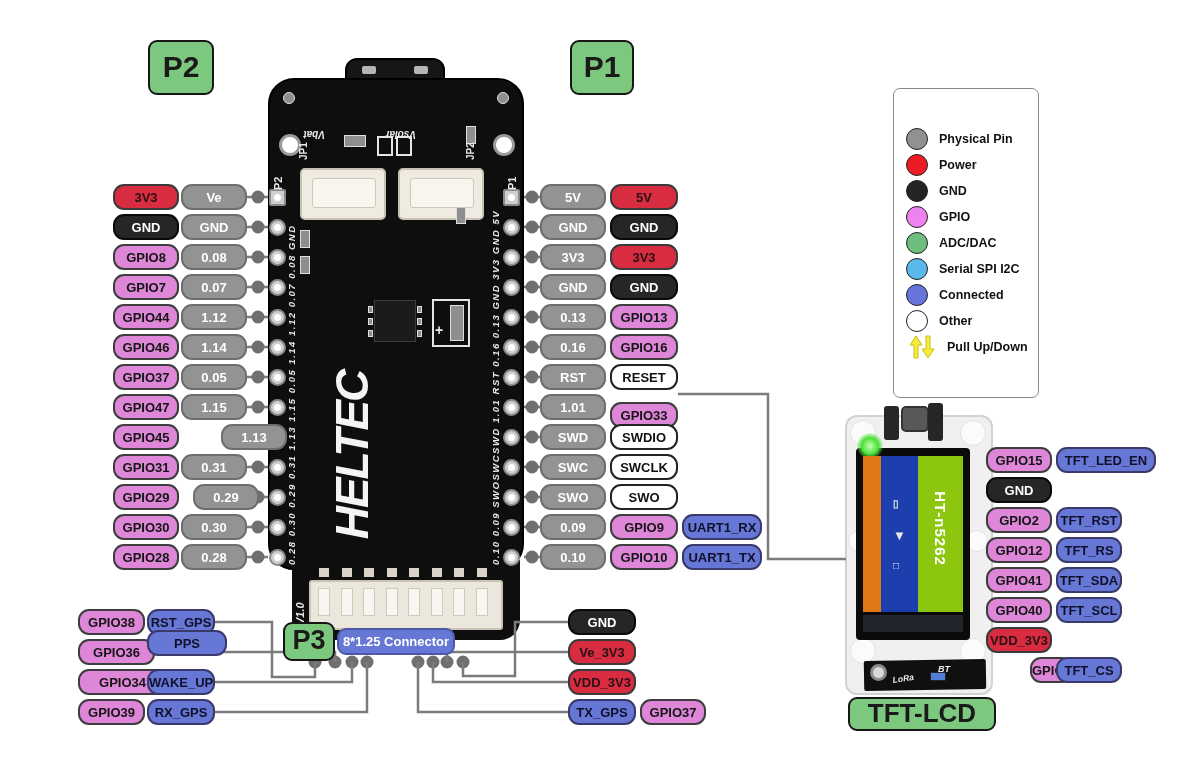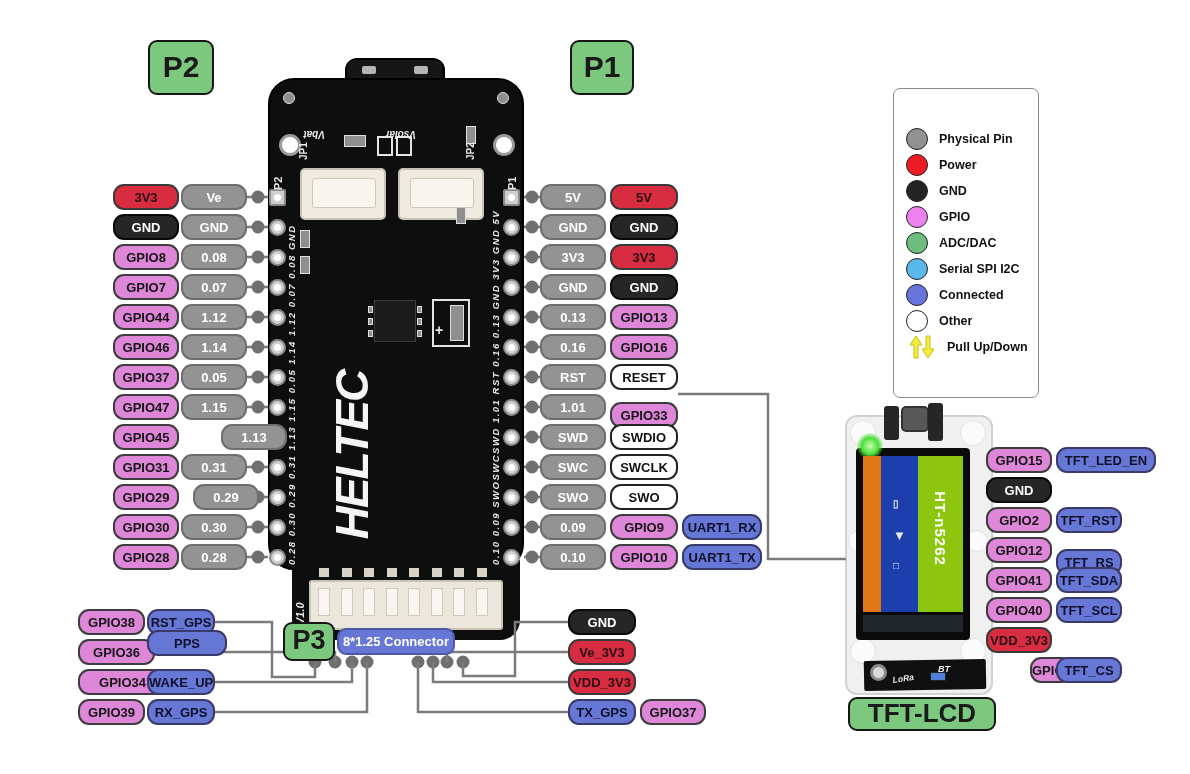--- a/index.html
+++ b/index.html
@@ -348,21 +348,21 @@
       <div class="pinlabel pt-phys" style="left: 540px; top: 424px; width: 66px;">SWD</div>
       <div class="pinlabel pt-other" style="left: 610px; top: 424px; width: 68px;">SWDIO</div>
       <div class="hole" style="left: 502.5px; top: 428.5px;"></div>
       <div class="pinlabel pt-phys" style="left: 540px; top: 454px; width: 66px;">SWC</div>
       <div class="pinlabel pt-other" style="left: 610px; top: 454px; width: 68px;">SWCLK</div>
       <div class="hole" style="left: 502.5px; top: 458.5px;"></div>
       <div class="pinlabel pt-phys" style="left: 540px; top: 484px; width: 66px;">SWO</div>
       <div class="pinlabel pt-other" style="left: 610px; top: 484px; width: 68px;">SWO</div>
       <div class="hole" style="left: 502.5px; top: 488.5px;"></div>
       <div class="pinlabel pt-phys" style="left: 540px; top: 514px; width: 66px;">0.09</div>
-      <div class="pinlabel pt-gpio" style="left: 610px; top: 514px; width: 68px; border-radius: 12px;">GPIO9</div>
+      <div class="pinlabel pt-gpio" style="left: 610px; top: 514px; width: 68px;">GPIO9</div>
       <div class="pinlabel pt-connected" style="left: 682px; top: 514px; width: 80px;">UART1_RX</div>
       <div class="hole" style="left: 502.5px; top: 518.5px;"></div>
       <div class="pinlabel pt-phys" style="left: 540px; top: 544px; width: 66px;">0.10</div>
       <div class="pinlabel pt-gpio" style="left: 610px; top: 544px; width: 68px;">GPIO10</div>
       <div class="pinlabel pt-connected" style="left: 682px; top: 544px; width: 80px;">UART1_TX</div>
       <div class="hole" style="left: 502.5px; top: 548.5px;"></div>
       <div class="pinlabel pt-gpio" style="left: 78px; top: 609px; width: 67px;">GPIO38</div>
       <div class="pinlabel pt-connected" style="left: 147px; top: 609px; width: 68px;">RST_GPS</div>
       <div class="pinlabel pt-gpio" style="left: 78px; top: 639px; width: 77px;">GPIO36</div>
       <div class="pinlabel pt-connected" style="left: 147px; top: 630px; width: 80px;">PPS</div>
@@ -374,21 +374,21 @@
       <div class="pinlabel pt-power" style="left: 568px; top: 639px; width: 68px;">Ve_3V3</div>
       <div class="pinlabel pt-power" style="left: 568px; top: 669px; width: 68px;">VDD_3V3</div>
       <div class="pinlabel pt-connected" style="left: 568px; top: 699px; width: 68px;">TX_GPS</div>
       <div class="pinlabel pt-gpio" style="left: 640px; top: 699px; width: 66px;">GPIO37</div>
       <div class="pinlabel pt-gpio" style="left: 986px; top: 447px; width: 66px;">GPIO15</div>
       <div class="pinlabel pt-connected" style="left: 1056px; top: 447px; width: 100px;">TFT_LED_EN</div>
       <div class="pinlabel pt-gnd" style="left: 986px; top: 477px; width: 66px;">GND</div>
       <div class="pinlabel pt-gpio" style="left: 986px; top: 507px; width: 66px;">GPIO2</div>
       <div class="pinlabel pt-connected" style="left: 1056px; top: 507px; width: 66px;">TFT_RST</div>
       <div class="pinlabel pt-gpio" style="left: 986px; top: 537px; width: 66px;">GPIO12</div>
-      <div class="pinlabel pt-connected" style="left: 1056px; top: 549px; width: 66px;">TFT_RS</div>
+      <div class="pinlabel pt-connected" style="left: 1056px; top: 537px; width: 66px;">TFT_RS</div>
       <div class="pinlabel pt-gpio" style="left: 986px; top: 567px; width: 66px;">GPIO41</div>
       <div class="pinlabel pt-connected" style="left: 1056px; top: 567px; width: 66px;">TFT_SDA</div>
       <div class="pinlabel pt-gpio" style="left: 986px; top: 597px; width: 66px;">GPIO40</div>
       <div class="pinlabel pt-connected" style="left: 1056px; top: 597px; width: 66px;">TFT_SCL</div>
       <div class="pinlabel pt-power" style="left: 986px; top: 627px; width: 66px;">VDD_3V3</div>
       <div class="pinlabel pt-gpio" style="left: 986px; top: 657px; width: 43px; margin-left: 44px;">GPIO11</div>
       <div class="pinlabel pt-connected" style="left: 1056px; top: 657px; width: 66px;">TFT_CS</div>
       <div class="slot" style="left: 318px; top: 588px;"></div>
       <div class="leg8" style="left: 319px; top: 568px;"></div>
       <div class="slot" style="left: 340.5px; top: 588px;"></div>

